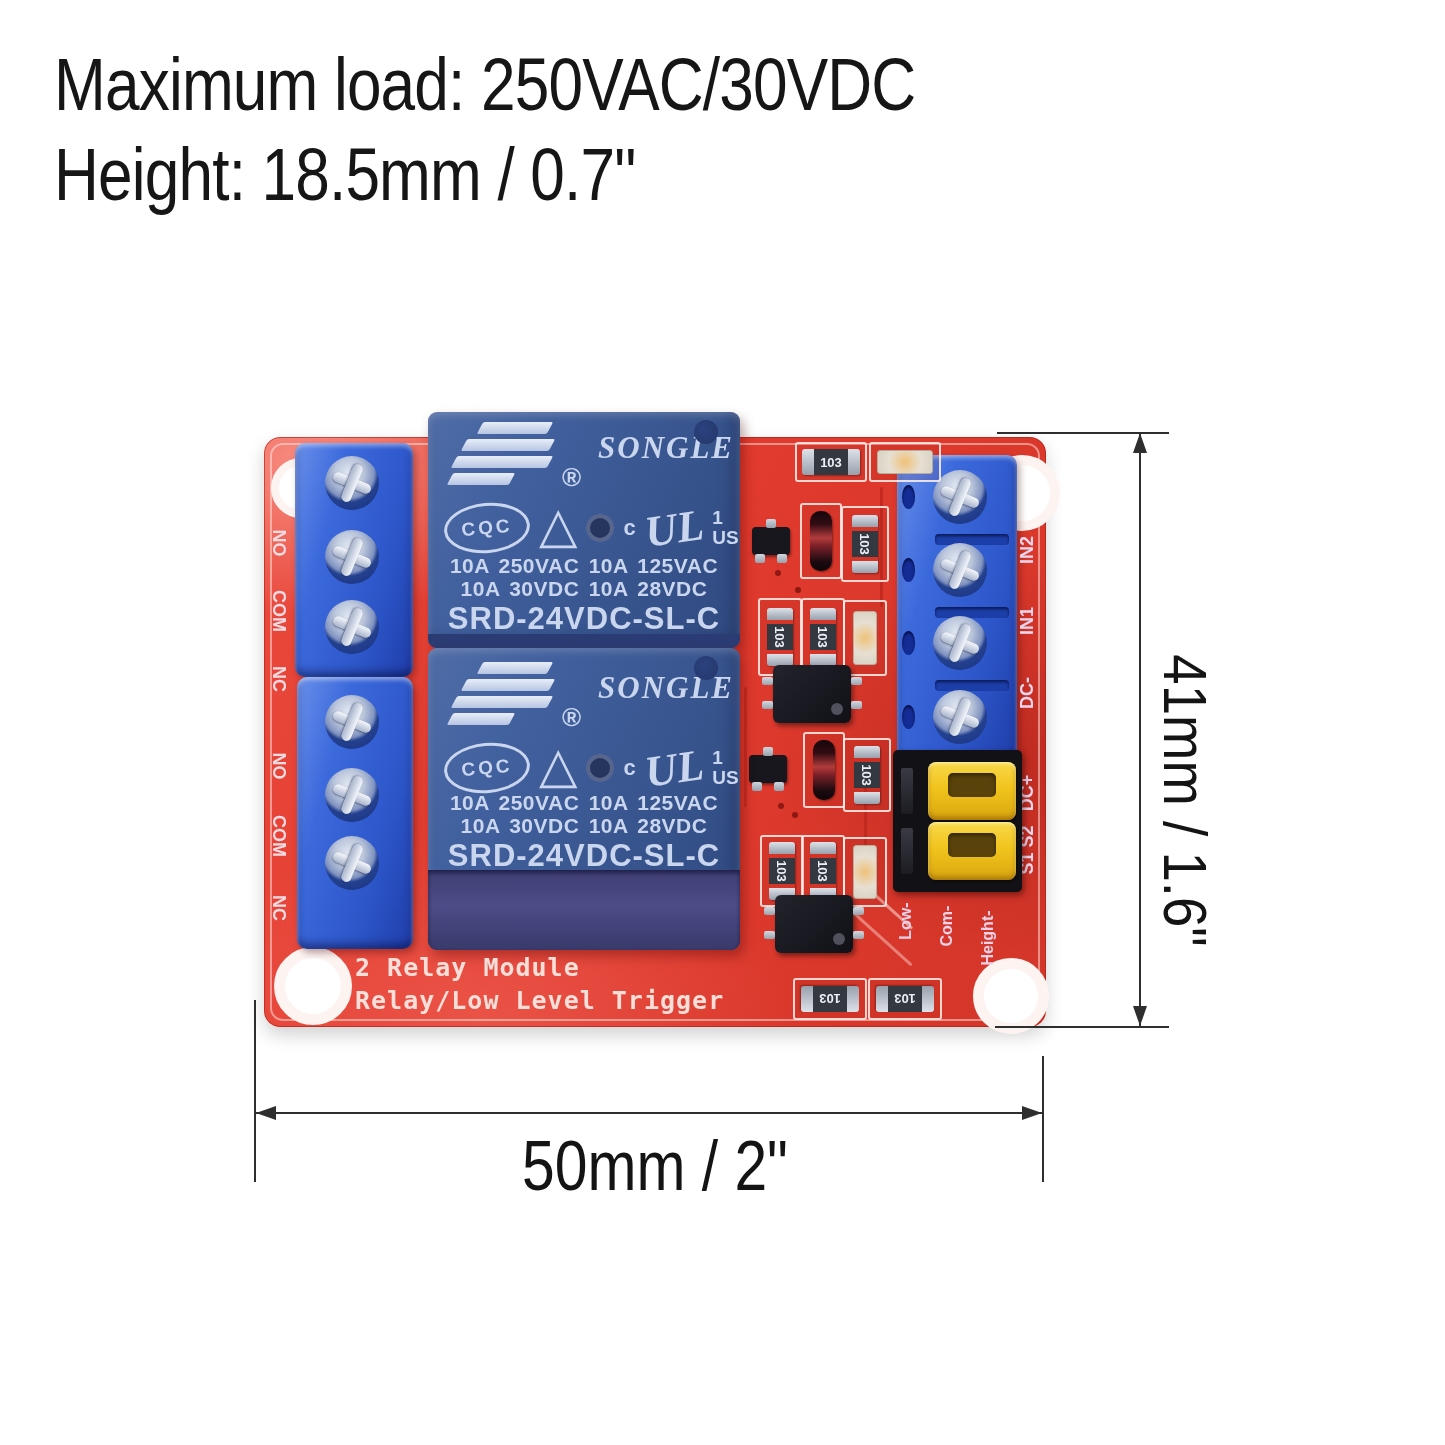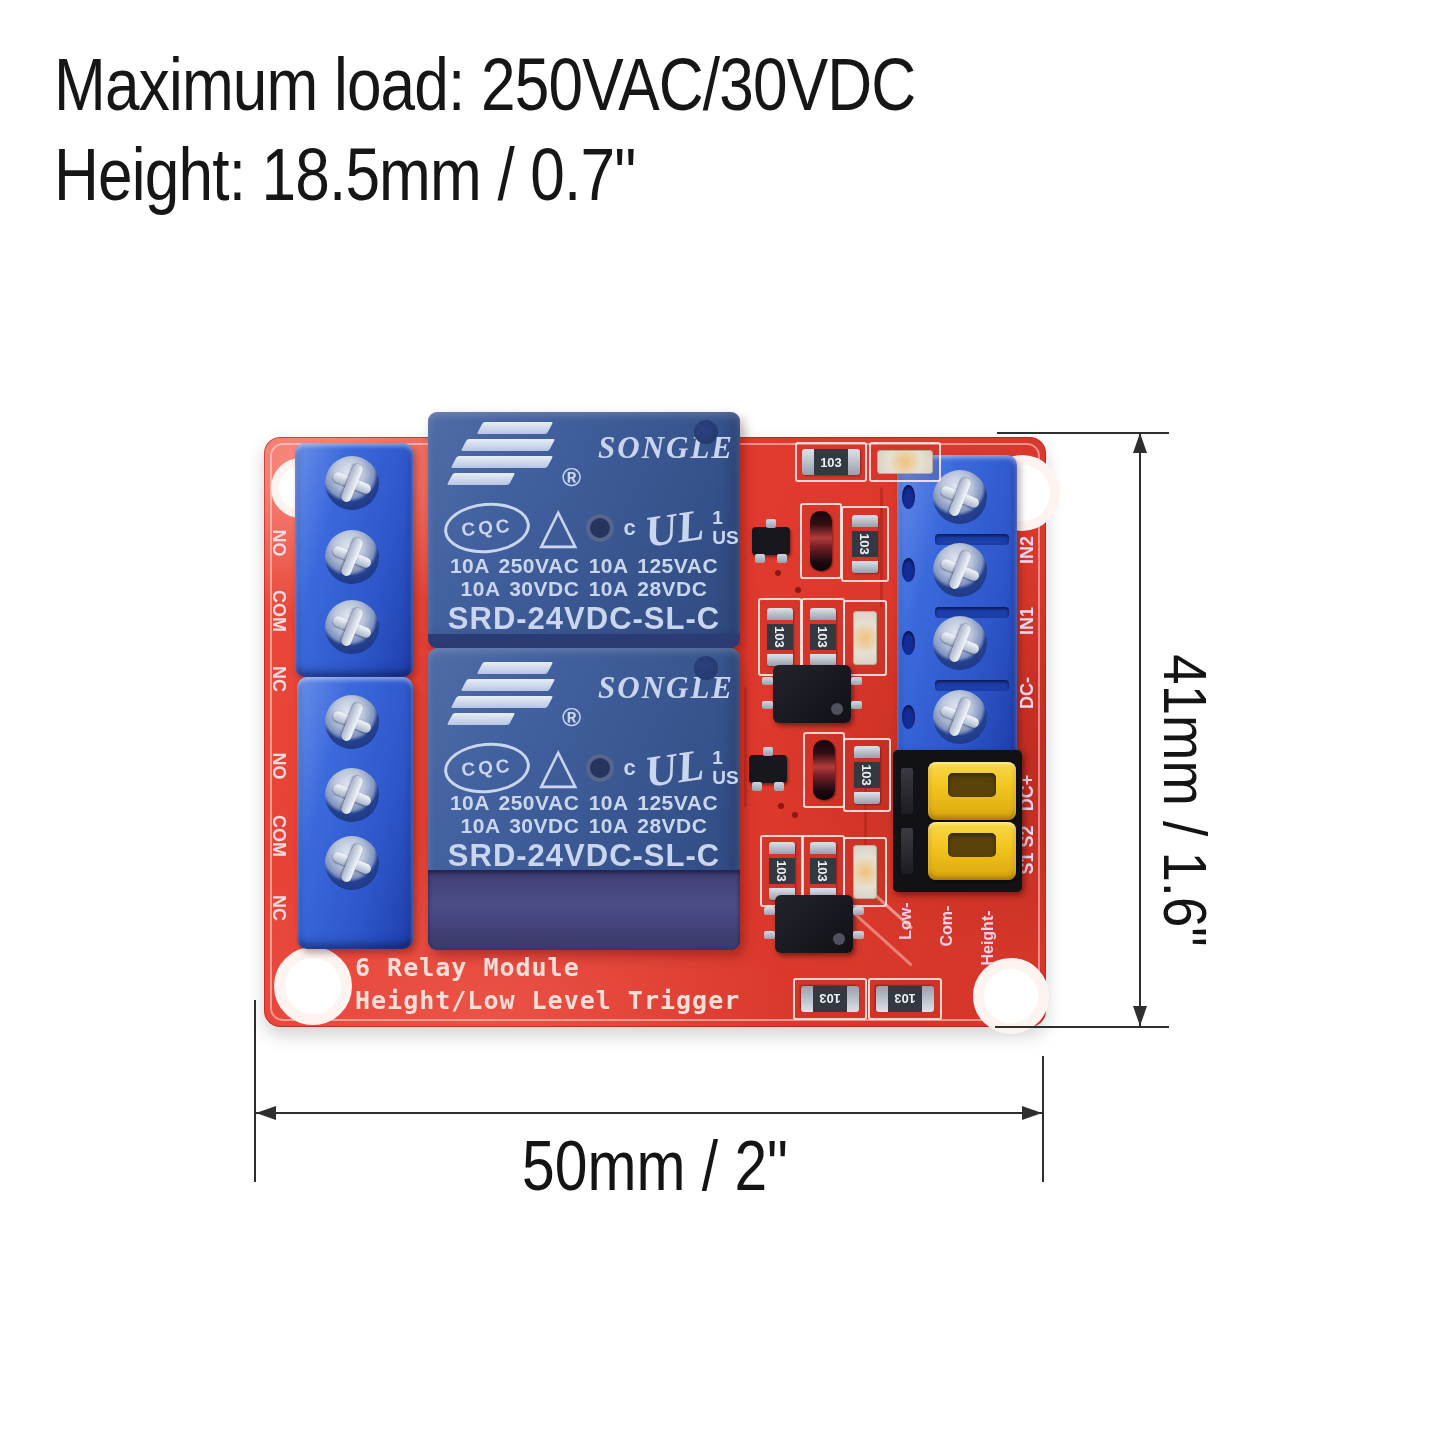--- a/index.html
+++ b/index.html
@@ -390,22 +390,22 @@
     </div>
     <div class="ratings" style="top:143px;">
       <div>10A 250VAC 10A 125VAC</div>
       <div>10A 30VDC 10A 28VDC</div>
       <div class="model">SRD-24VDC-SL-C</div>
     </div>
     <span class="vent-tr"></span>
     <div class="lip" style="height:80px;background:linear-gradient(180deg,#3f3f74 0%,#4c4c88 45%,#39396a 100%);box-shadow:inset 0 3px 4px rgba(0,0,30,.5);"></div>
   </div>
 
-  <div class="abs silktext" style="left:91px;top:516px;">6 Relay Module</div>
-  <div class="abs silktext" style="left:91px;top:549px;">Height/Low Level Trigger</div>
+  <div class="abs silktext" style="left:91px;top:516px;">2 Relay Module</div>
+  <div class="abs silktext" style="left:91px;top:549px;">Relay/Low Level Trigger</div>
 </div>
 
 <div class="abs dim" style="left:997px;top:432px;width:172px;height:2px;"></div>
 <div class="abs dim" style="left:995px;top:1026px;width:174px;height:2px;"></div>
 <div class="abs dim" style="left:1139px;top:434px;width:2px;height:592px;"></div>
 <div class="abs arr up" style="left:1133px;top:433px;"></div>
 <div class="abs arr down" style="left:1133px;top:1006px;"></div>
 <div class="abs dimtext-v" style="left:955px;top:765px;width:460px;">41mm / 1.6"</div>
 
 <div class="abs dim" style="left:254px;top:1000px;width:2px;height:182px;"></div>

